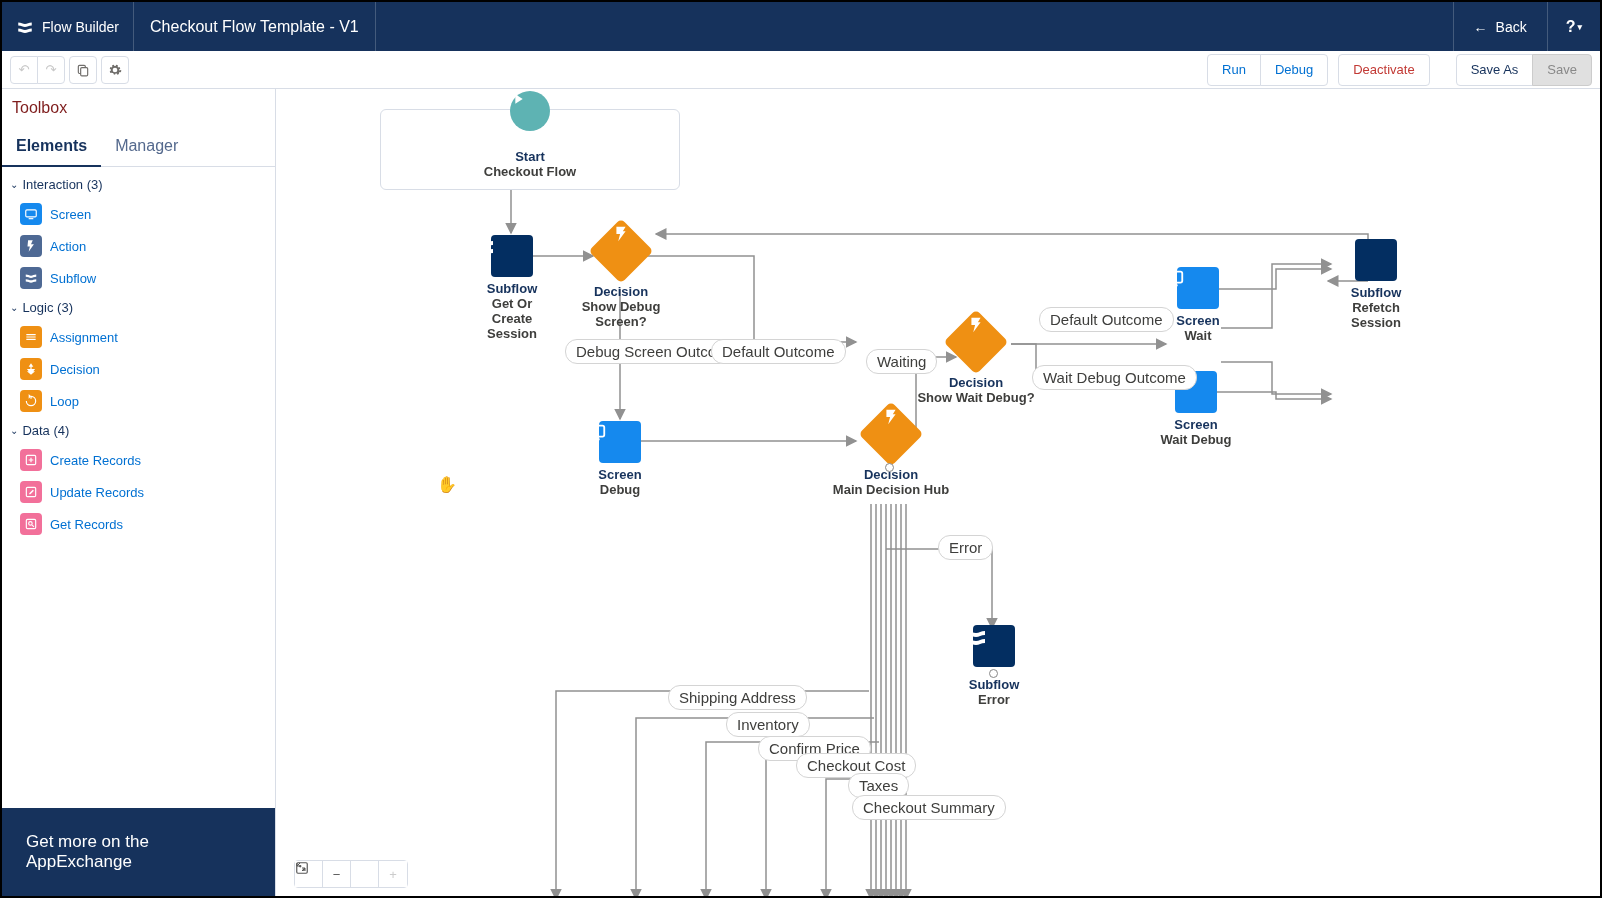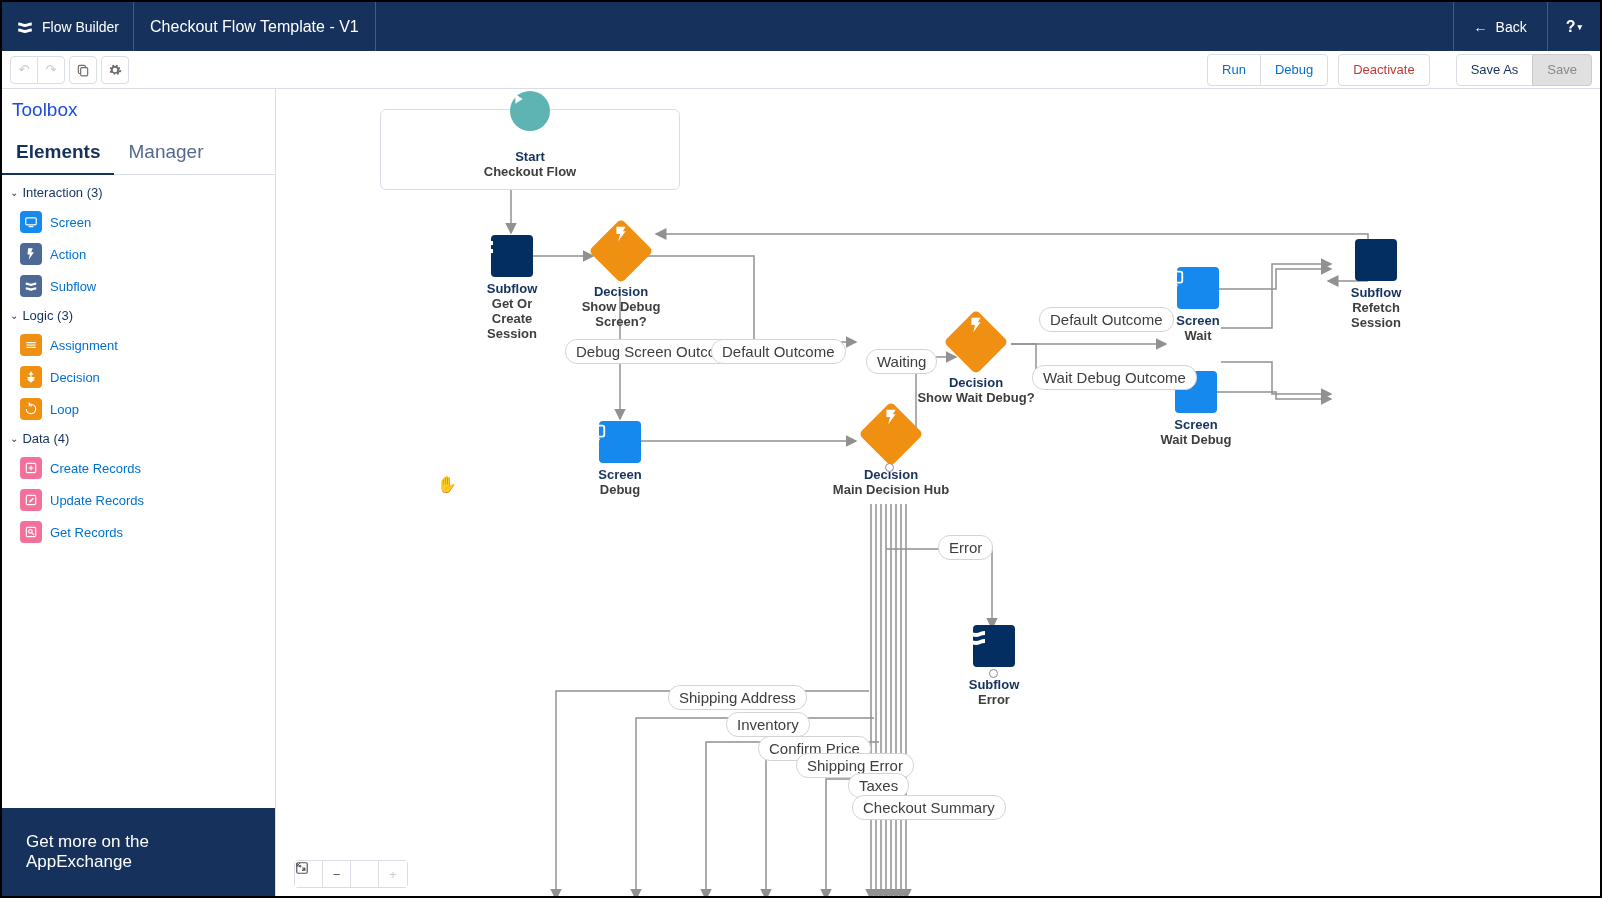--- a/index.html
+++ b/index.html
@@ -21,23 +21,23 @@
 .toolbar .spacer { flex: 1; }
 .toolbar .btn-txt { height: 32px; border: 1px solid #d8dde6; border-radius: 4px; background: #fff; padding: 0 14px; font-size: 13px; cursor: pointer; color: #0070d2; }
 .toolbar .btn-txt.danger { color: #c23934; }
 .toolbar .btn-txt.disabled { background: #e0e0e0; color: #888; border-color: #ccc; cursor: default; }
 .toolbar .seg .btn-txt { border-radius: 0; margin-left: -1px; }
 .toolbar .seg .btn-txt:first-child { border-radius: 4px 0 0 4px; margin-left: 0; }
 .toolbar .seg .btn-txt:last-child { border-radius: 0 4px 4px 0; }
 
 .main { display: flex; position: absolute; top: 89px; bottom: 2px; left: 2px; right: 2px; }
 .sidebar { width: 274px; border-right: 1px solid #d8dde6; display: flex; flex-direction: column; }
-.sidebar h2 { font-size: 19px; font-weight: 400; color: #1d4ed8; padding: 10px 10px; }
+.sidebar h2 { font-size: 16px; font-weight: 400; color: #7f1d1d; padding: 10px 10px; }
 .tabs { display: flex; border-bottom: 1px solid #d8dde6; }
-.tabs .tab { padding: 10px 14px; font-size: 19px; color: #54698d; cursor: pointer; }
+.tabs .tab { padding: 10px 14px; font-size: 16px; color: #54698d; cursor: pointer; }
 .tabs .tab.active { color: #16325c; border-bottom: 2px solid #16325c; font-weight: 600; margin-bottom: -1px; }
 
 .tree { padding: 4px 0; overflow: auto; flex: 1; }
 .tree-hdr { display: flex; align-items: center; gap: 4px; padding: 6px 8px; font-size: 13px; color: #16325c; cursor: pointer; }
 .tree-hdr .caret { font-size: 10px; }
 .tree-item { display: flex; align-items: center; gap: 8px; padding: 5px 8px 5px 18px; font-size: 13px; color: #0070d2; cursor: pointer; }
 .tree-item .ic { width: 22px; height: 22px; border-radius: 4px; display: flex; align-items: center; justify-content: center; color: #fff; flex-shrink: 0; }
 .ic-blue { background: #1589ee; }
 .ic-navy { background: #4e6994; }
 .ic-orange { background: #ef9013; }
@@ -368,21 +368,21 @@
 
     <div class="pill" style="left:289px; top:250px;">Debug Screen Outcome</div>
     <div class="pill" style="left:435px; top:250px;">Default Outcome</div>
     <div class="pill" style="left:590px; top:260px;">Waiting</div>
     <div class="pill" style="left:763px; top:218px;">Default Outcome</div>
     <div class="pill" style="left:756px; top:276px;">Wait Debug Outcome</div>
     <div class="pill" style="left:662px; top:446px;">Error</div>
     <div class="pill" style="left:392px; top:596px;">Shipping Address</div>
     <div class="pill" style="left:450px; top:623px;">Inventory</div>
     <div class="pill" style="left:482px; top:647px;">Confirm Price</div>
-    <div class="pill" style="left:520px; top:664px;">Shipping Error</div>
+    <div class="pill" style="left:520px; top:664px;">Checkout Cost</div>
     <div class="pill" style="left:572px; top:684px;">Taxes</div>
     <div class="pill" style="left:576px; top:706px;">Checkout Summary</div>
 
     <div class="hand-cursor" style="left:161px; top:386px;">✋</div>
 
     <div class="zoom-ctrl">
       <button>
           <svg width="14" height="14" viewBox="0 0 24 24">
             <rect x="3" y="3" width="18" height="18" rx="2" fill="none" stroke="#555" stroke-width="2"></rect>
             <circle cx="9" cy="9" r="2" fill="#555"></circle>

